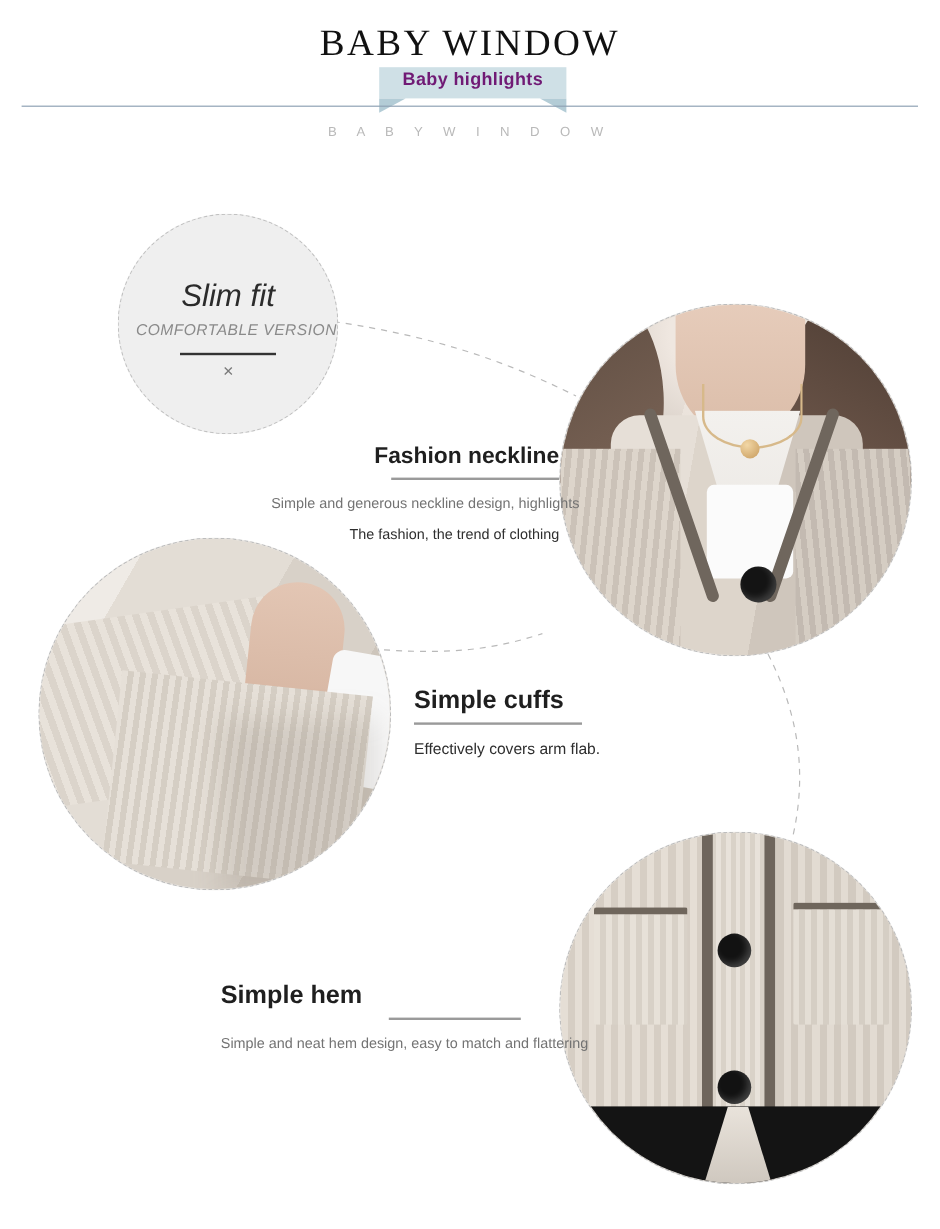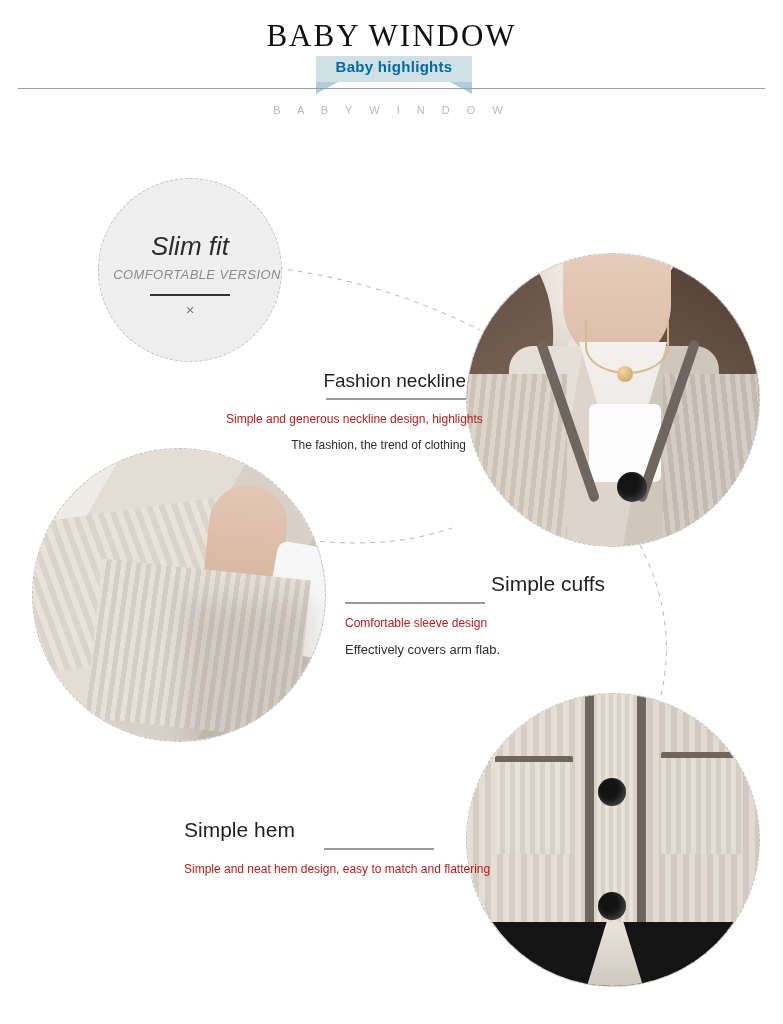--- a/index.html
+++ b/index.html
@@ -51,21 +51,21 @@
     background: #cfe0e6;
   }
   .ribbon-label {
     position: absolute;
     top: 58px;
     left: 316px;
     width: 156px;
     text-align: center;
     font-size: 15px;
     font-weight: bold;
-    color: #0369a1;
+    color: #701a75;
     letter-spacing: .3px;
   }
   .ribbon-tail-left, .ribbon-tail-right {
     position: absolute;
     top: 82px;
     width: 0; height: 0;
     border-style: solid;
   }
   .ribbon-tail-left {
     left: 316px;
@@ -277,37 +277,37 @@
     background: #333;
   }
   .slim-x {
     position: absolute; top: 122px; width: 182px; text-align: center;
     font-size: 15px; color: #7b7b7b;
   }
 
   
   .block { position: absolute; }
   .block .head {
-    font-size: 20px; color: #1f1f1f; font-weight: 400; white-space: nowrap;
+    font-size: 20px; color: #1f1f1f; font-weight: 700; white-space: nowrap;
   }
   .block .underline {
     height: 2px; background: #9a9a9a; margin-top: 6px;
   }
   .block .l1, .block .l2 {
-    font-size: 12px; color: #b91c1c; white-space: nowrap;
+    font-size: 12px; color: #737373; white-space: nowrap;
   }
   .block .l1 { margin-top: 12px; }
   .block .l2 { margin-top: 12px; color: #2e2e2e; }
 
   #block-neckline { left: 226px; top: 370px; width: 240px; text-align: right; }
   #block-neckline .head { font-size: 19px; }
   #block-neckline .underline { width: 140px; margin-left: auto; }
 
   #block-cuffs { left: 345px; top: 572px; width: 260px; text-align: left; }
-  #block-cuffs .head { font-size: 21px; text-align: right; }
+  #block-cuffs .head { font-size: 21px; }
   #block-cuffs .underline { width: 140px; }
   #block-cuffs .l2 { font-size: 13px; }
 
   #block-hem { left: 184px; top: 818px; width: 250px; text-align: left; }
   #block-hem .head { font-size: 21px; }
   #block-hem .underline { width: 110px; margin-left: auto; }
 
   
   .connector { position: absolute; left: 0; top: 0; width: 783px; height: 1024px; pointer-events: none; }
 </style>
@@ -387,21 +387,20 @@
 <div class="block" id="block-neckline">
   <div class="head">Fashion neckline</div>
   <div class="underline"></div>
   <div class="l1">Simple and generous neckline design, highlights</div>
   <div class="l2">The fashion, the trend of clothing</div>
 </div>
 
 <div class="block" id="block-cuffs">
   <div class="head">Simple cuffs</div>
   <div class="underline"></div>
-  <div class="l1">Comfortable sleeve design</div>
   <div class="l2">Effectively covers arm flab.</div>
 </div>
 
 <div class="block" id="block-hem">
   <div class="head">Simple hem</div>
   <div class="underline"></div>
   <div class="l1">Simple and neat hem design, easy to match and flattering</div>
 </div>
 
 </body></html>

